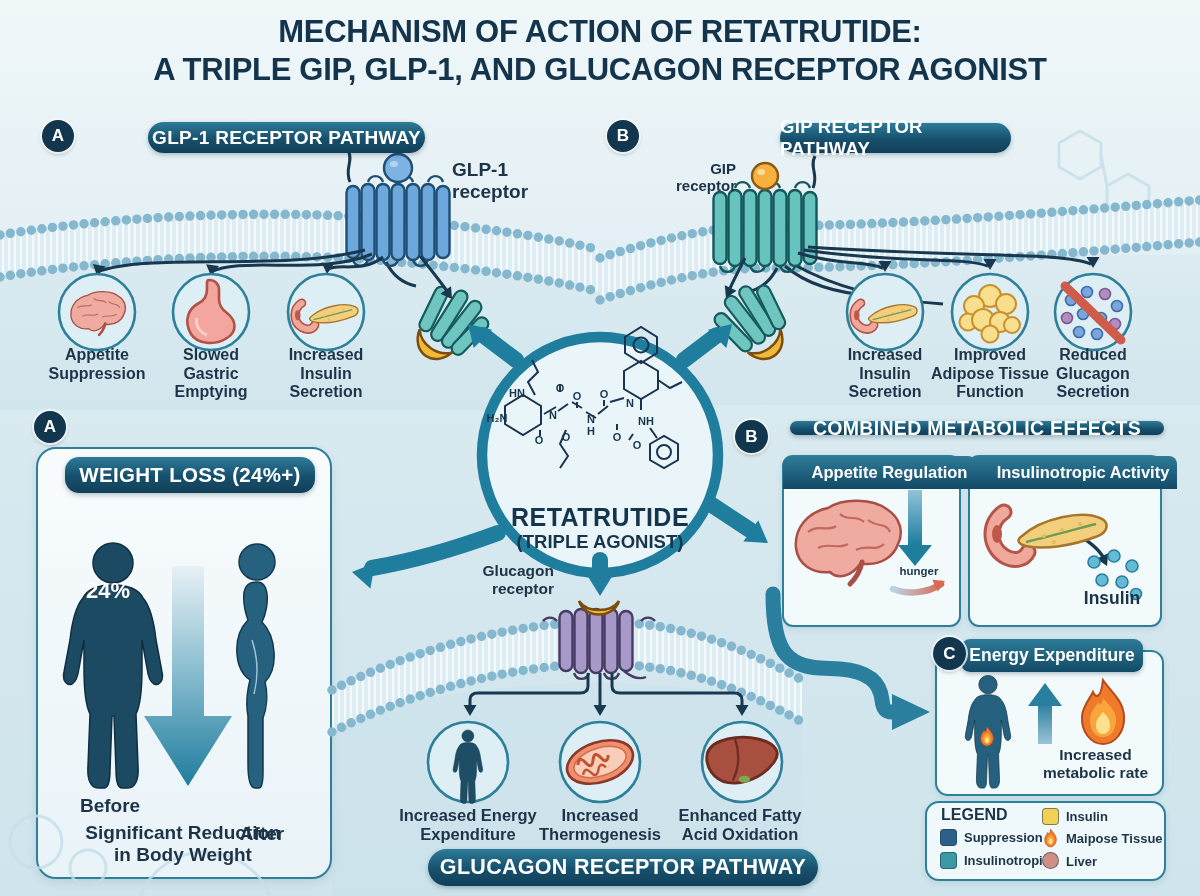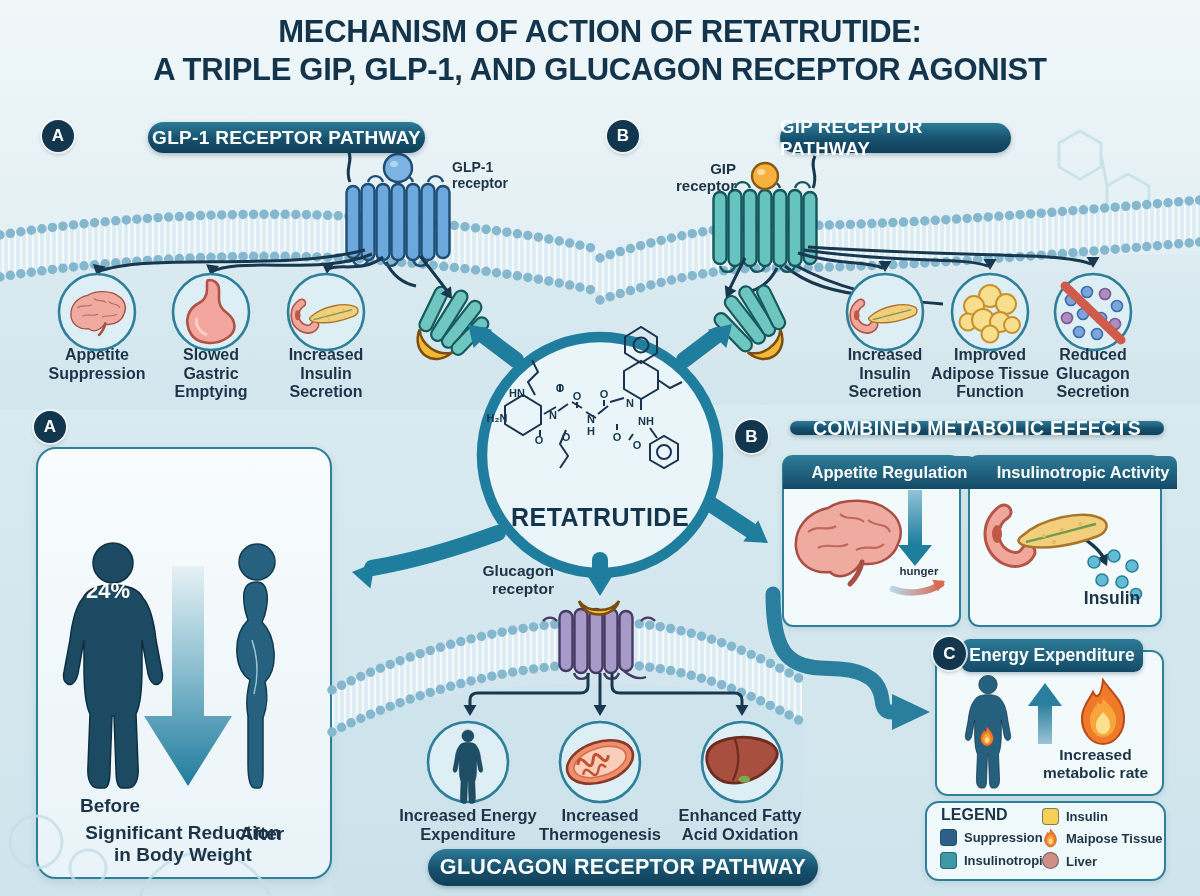--- a/index.html
+++ b/index.html
@@ -357,21 +357,21 @@
   </svg>
 
   <div class="abs lbl" style="left:0;top:14px;width:1200px;font-size:31px;color:#14344c;letter-spacing:-0.3px;font-weight:800;">MECHANISM OF ACTION OF RETATRUTIDE:</div>
   <div class="abs lbl" style="left:0;top:52px;width:1200px;font-size:31px;color:#14344c;letter-spacing:-0.3px;font-weight:800;">A TRIPLE GIP, GLP-1, AND GLUCAGON RECEPTOR AGONIST</div>
 
   <div class="abs badge" style="left:42px;top:120px;width:32px;height:32px;font-size:17px;">A</div>
   <div class="abs pill" style="left:140px;top:122px;width:277px;height:31px;font-size:19px;">GLP-1 RECEPTOR PATHWAY</div>
   <div class="abs badge" style="left:607px;top:120px;width:32px;height:32px;font-size:17px;">B</div>
   <div class="abs pill" style="left:772px;top:123px;width:231px;height:30px;font-size:18.5px;">GIP RECEPTOR PATHWAY</div>
 
-  <div class="abs lbl" style="left:452px;top:159px;width:90px;font-size:14px;text-align:left;">GLP-1
+  <div class="abs lbl" style="left:452px;top:159px;width:90px;font-size:19px;text-align:left;">GLP-1
 receptor</div>
   <div class="abs lbl" style="left:648px;top:160px;width:88px;font-size:15px;text-align:right;">GIP
 receptor</div>
 
   <div class="abs lbl" style="left:37px;top:346px;width:120px;font-size:16px;">Appetite
 Suppression</div>
   <div class="abs lbl" style="left:151px;top:346px;width:120px;font-size:16px;">Slowed
 Gastric
 Emptying</div>
   <div class="abs lbl" style="left:266px;top:346px;width:120px;font-size:16px;">Increased
@@ -396,33 +396,35 @@
   <span class="atom" style="left:566px;top:437px;">O</span>
   <span class="atom" style="left:591px;top:419px;">N</span>
   <span class="atom" style="left:591px;top:431px;">H</span>
   <span class="atom" style="left:604px;top:394px;">O</span>
   <span class="atom" style="left:630px;top:403px;">N</span>
   <span class="atom" style="left:617px;top:437px;">O</span>
   <span class="atom" style="left:646px;top:421px;">NH</span>
   <span class="atom" style="left:637px;top:445px;">O</span>
 
   <div class="abs lbl" style="left:470px;top:503px;width:260px;font-size:25px;color:#15354c;letter-spacing:.5px;">RETATRUTIDE</div>
+  <div class="abs lbl" style="left:470px;top:531px;width:260px;font-size:18.5px;color:#15354c;">(TRIPLE AGONIST)</div>
 
   <div class="abs lbl" style="left:452px;top:562px;width:102px;font-size:15.5px;text-align:right;">Glucagon
 receptor</div>
 
   <div class="abs lbl" style="left:388px;top:806px;width:160px;font-size:16.5px;">Increased Energy
 Expenditure</div>
   <div class="abs lbl" style="left:520px;top:806px;width:160px;font-size:16.5px;">Increased
 Thermogenesis</div>
   <div class="abs lbl" style="left:660px;top:806px;width:160px;font-size:16.5px;">Enhanced Fatty
 Acid Oxidation</div>
   <div class="abs pill" style="left:420px;top:849px;width:390px;height:37px;font-size:21.5px;border-radius:22px;">GLUCAGON RECEPTOR PATHWAY</div>
 
   <div class="abs badge" style="left:34px;top:411px;width:32px;height:32px;font-size:17px;">A</div>
+  <div class="abs pill" style="left:57px;top:457px;width:250px;height:36px;font-size:20.5px;border-radius:14px;">WEIGHT LOSS (24%+)</div>
   <div class="abs lbl" style="left:77px;top:578px;width:62px;font-size:22px;color:#fff;">24%</div>
   <div class="abs lbl" style="left:60px;top:795px;width:100px;font-size:19px;">Before</div>
   <div class="abs lbl" style="left:212px;top:795px;width:100px;font-size:19px;margin-top:28px;">After</div>
   <div class="abs lbl" style="left:52px;top:822px;width:262px;font-size:19px;">Significant Reduction
 in Body Weight</div>
 
   <div class="abs badge" style="left:735px;top:420px;width:33px;height:33px;font-size:17px;">B</div>
   <div class="abs pill" style="left:782px;top:421px;width:374px;height:14px;font-size:19.5px;border-radius:17px;">COMBINED METABOLIC EFFECTS</div>
   <div class="abs card-hdr" style="left:783px;top:456px;width:173px;height:33px;font-size:16.5px;">Appetite Regulation</div>
   <div class="abs lbl" style="left:890px;top:565px;width:58px;font-size:11.5px;">hunger</div>

